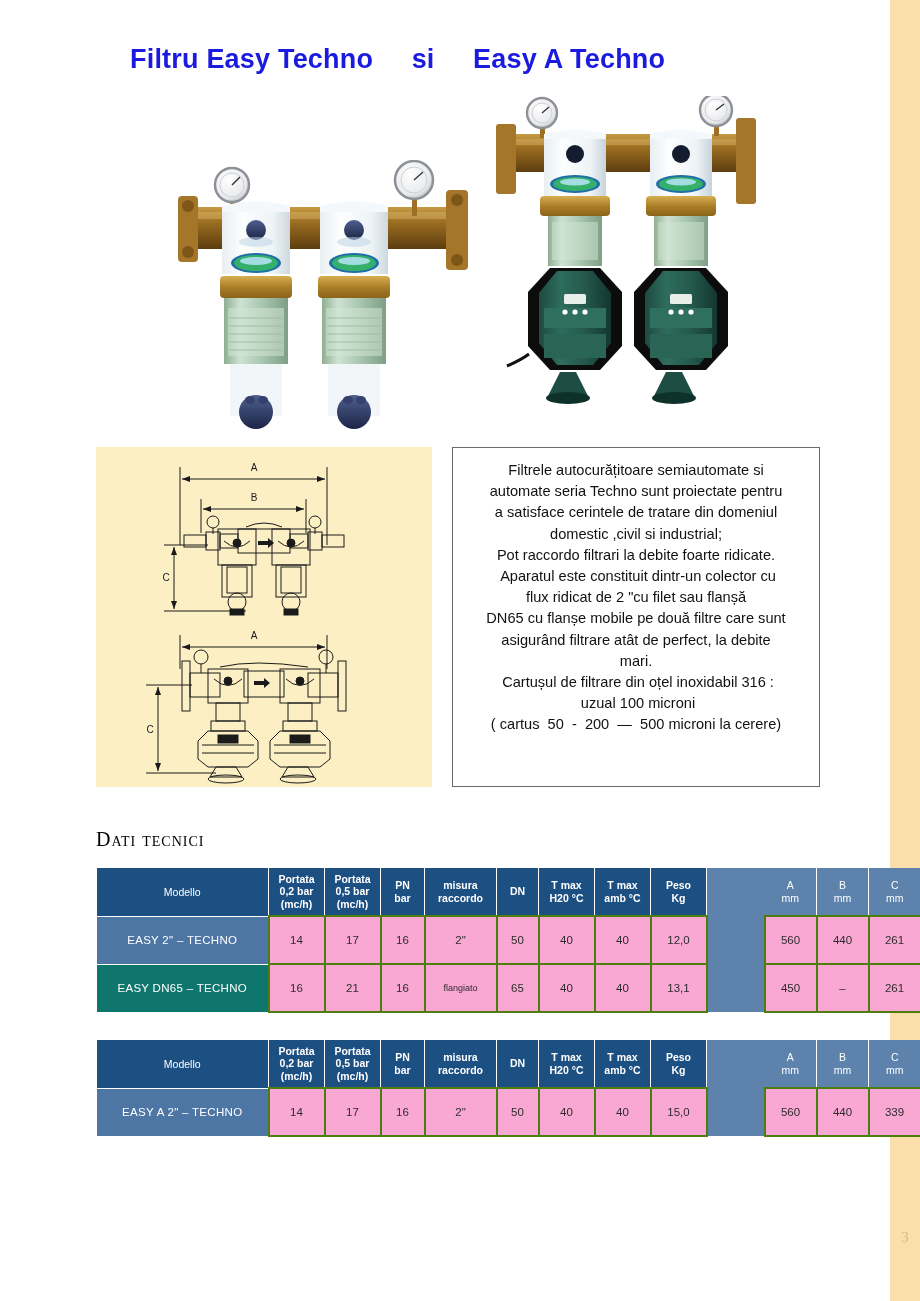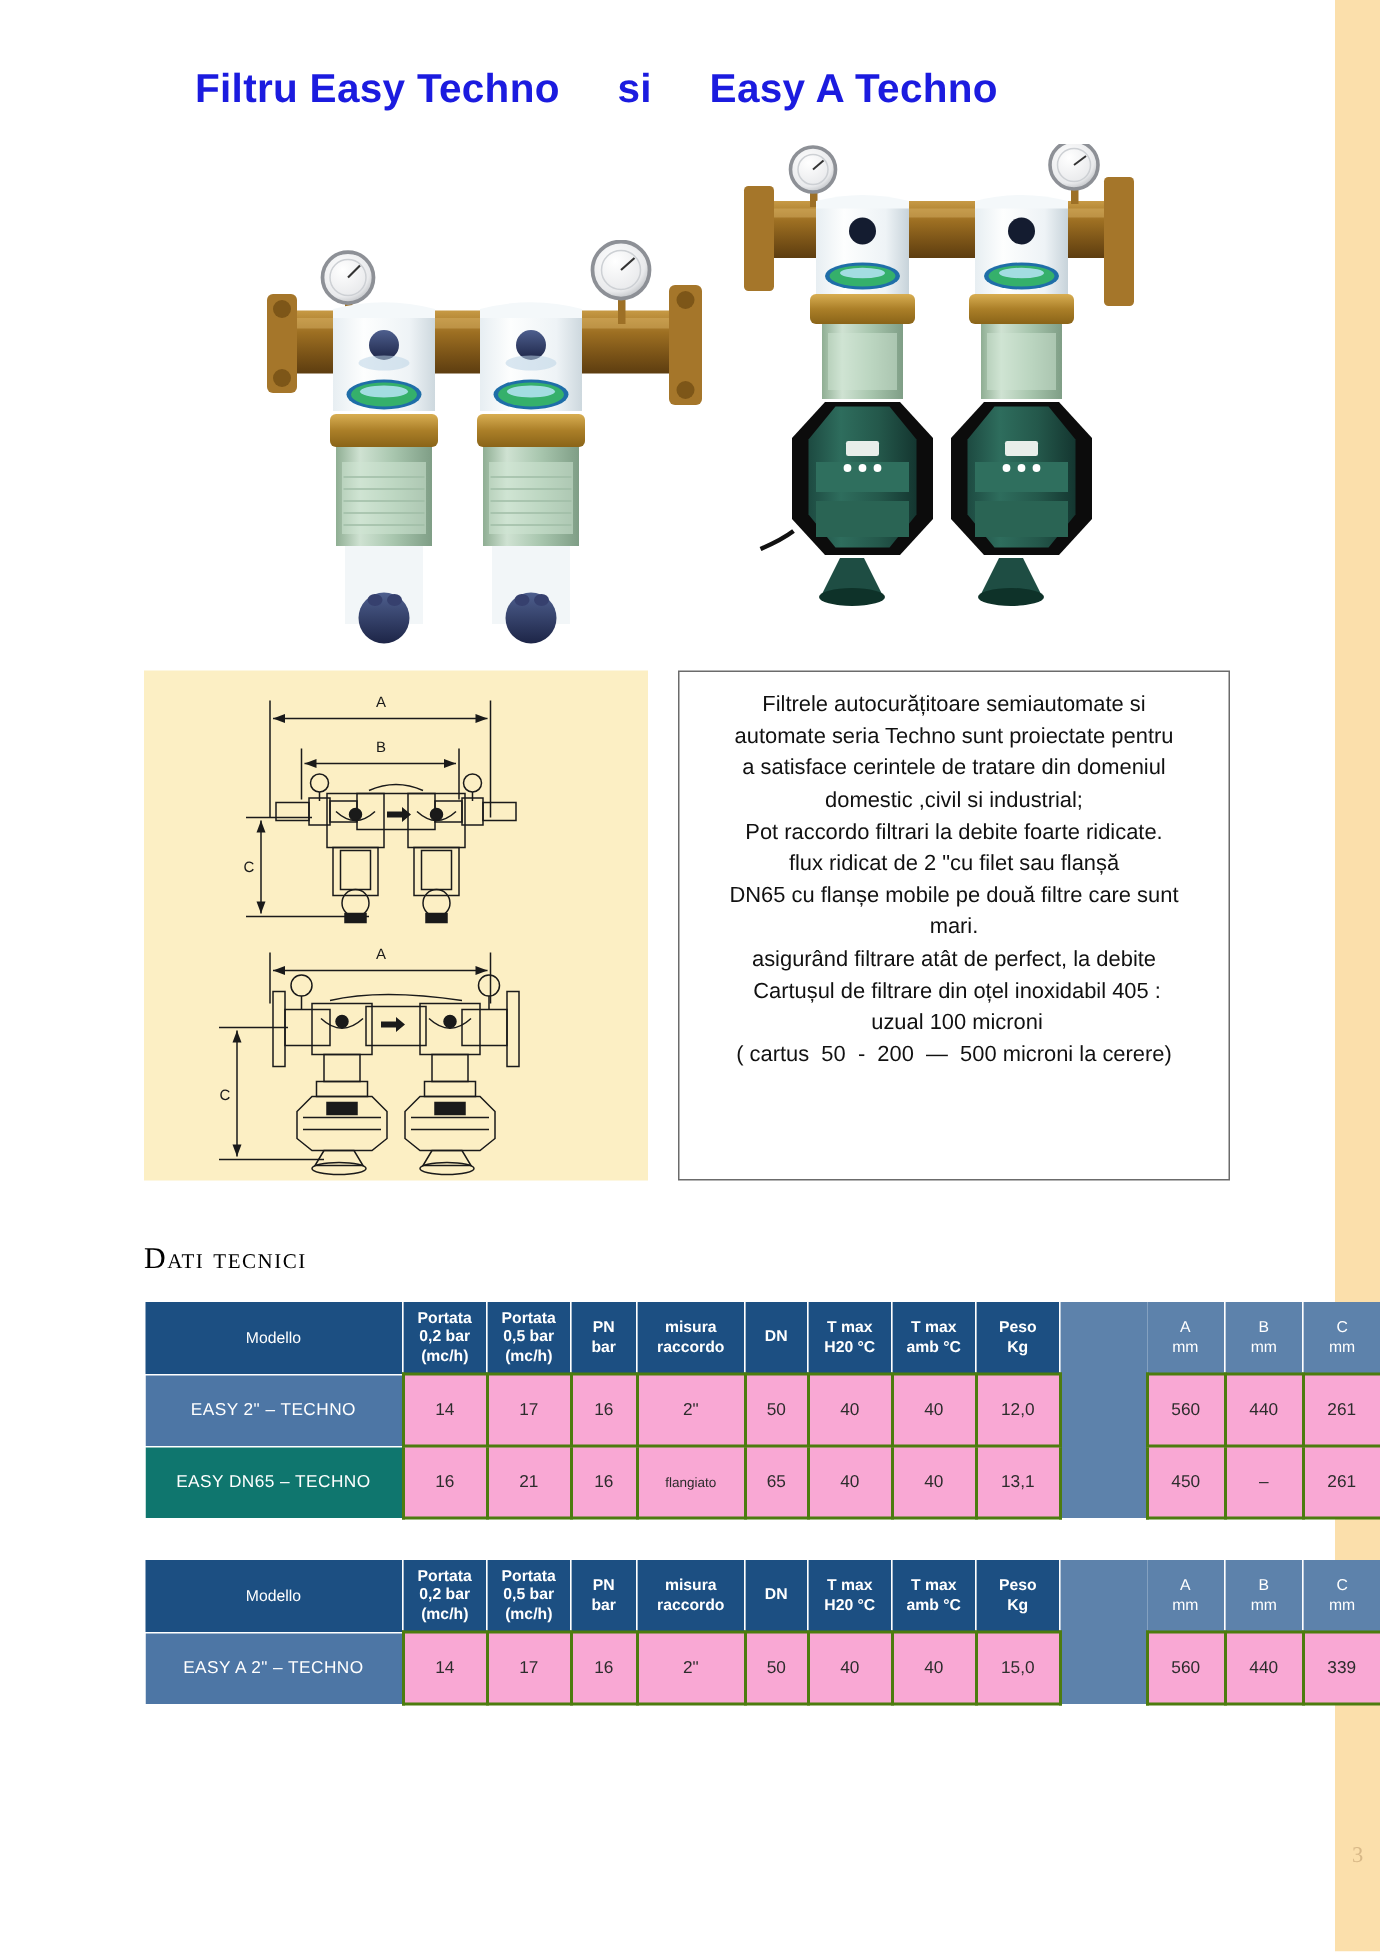--- a/index.html
+++ b/index.html
@@ -515,25 +515,26 @@
   </svg>
   </div>
 </div>
 
 <div class="desc-box">
   <div class="desc-line">Filtrele autocurățitoare semiautomate si</div>
   <div class="desc-line">automate seria Techno sunt proiectate pentru</div>
   <div class="desc-line">a satisface cerintele de tratare din domeniul</div>
   <div class="desc-line">domestic ,civil si industrial;</div>
   <div class="desc-line">Pot raccordo filtrari la debite foarte ridicate.</div>
+  <div class="desc-line"> Aparatul este constituit dintr-un colector cu</div>
   <div class="desc-line">flux ridicat de 2 "cu filet sau flanșă</div>
   <div class="desc-line">DN65 cu flanșe mobile pe două filtre care sunt</div>
+  <div class="desc-line">asigurând filtrare atât de perfect, la debite</div>
   <div class="desc-line">mari.</div>
-  <div class="desc-line">asigurând filtrare atât de perfect, la debite</div>
-  <div class="desc-line"> Cartușul de filtrare din oțel inoxidabil 405 :</div>
+  <div class="desc-line"> Cartușul de filtrare din oțel inoxidabil 316 :</div>
   <div class="desc-line"> uzual 100 microni</div>
   <div class="desc-line">( cartus  50  -  200  —  500 microni la cerere)</div>
 </div>
 
 <div class="section-heading">Dati tecnici</div>
 
 <table class="spec-table t1">
   <colgroup>
     <col class="colw-model">
       <col class="colw-p02">

